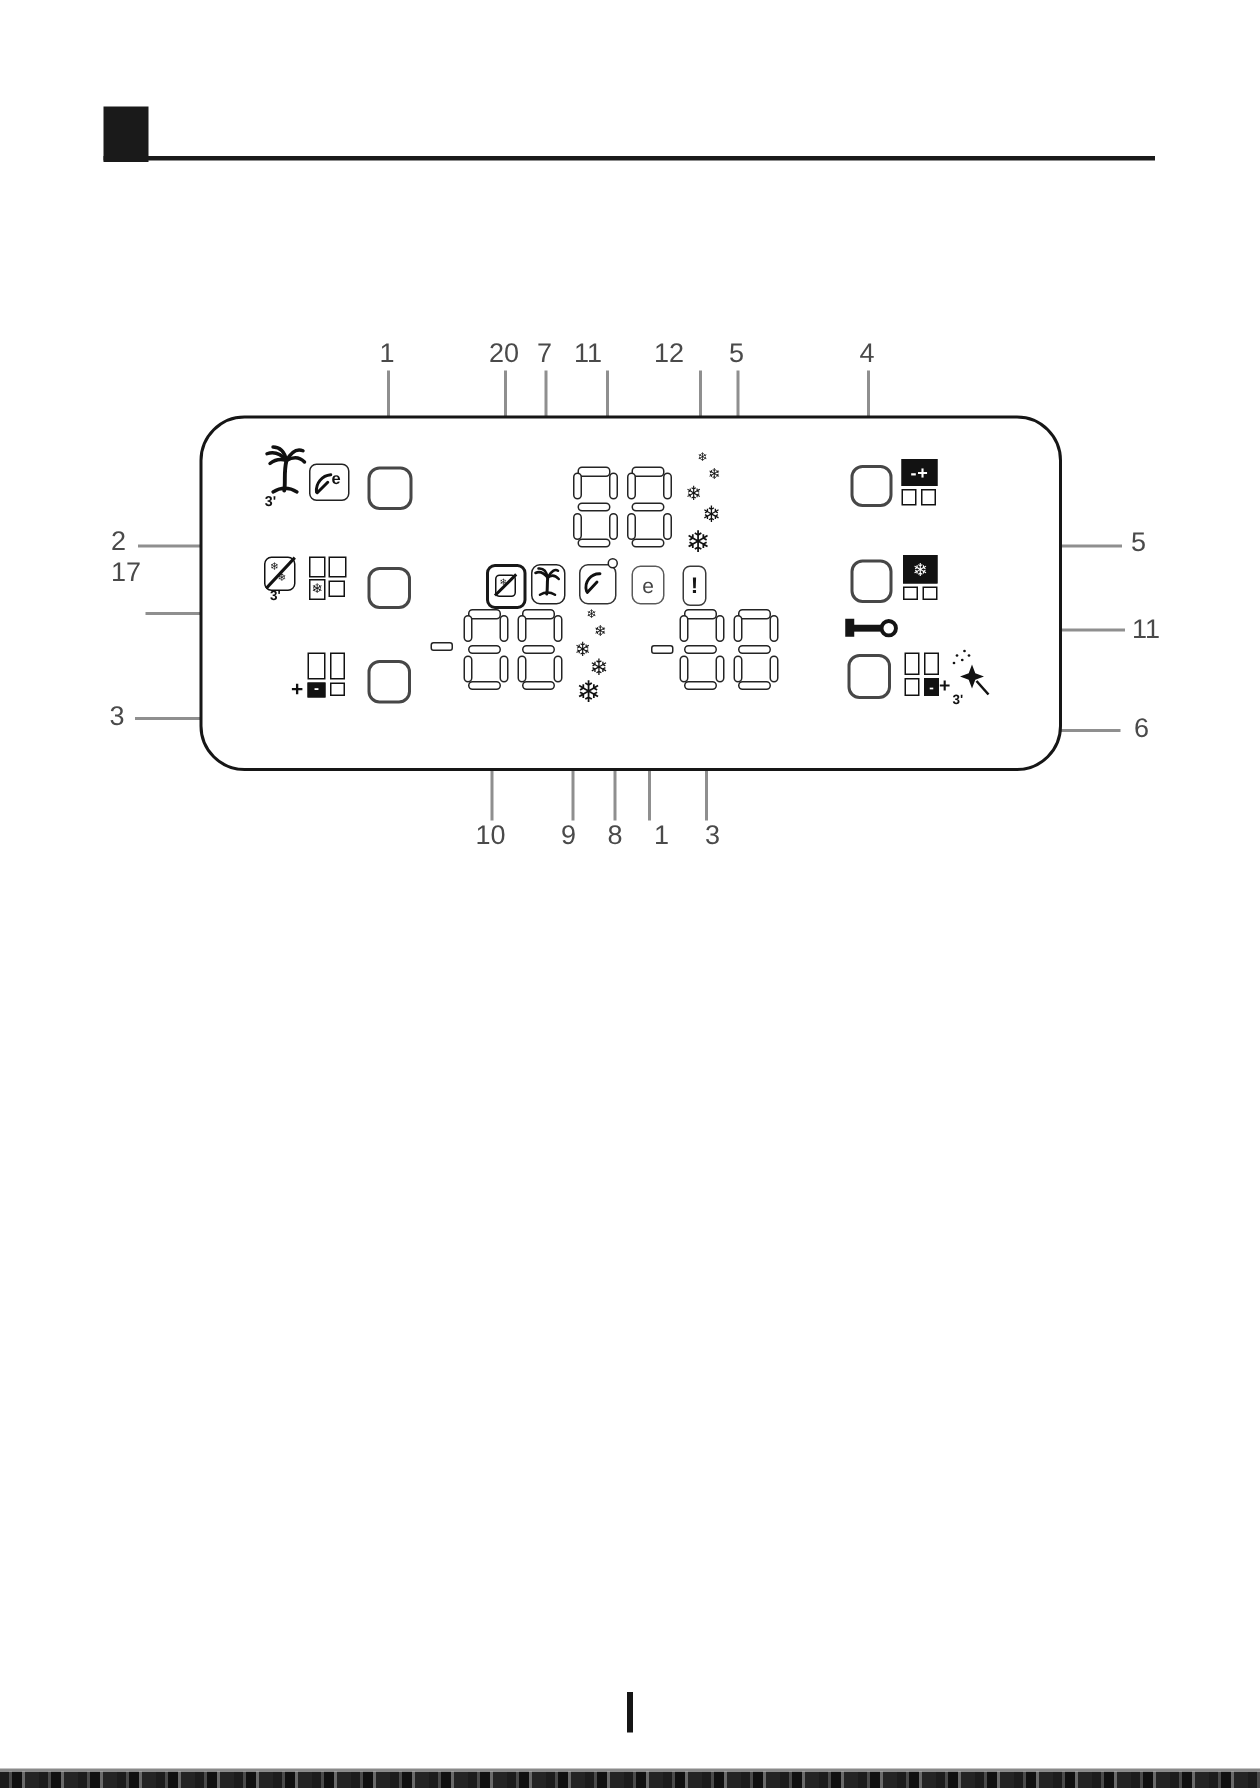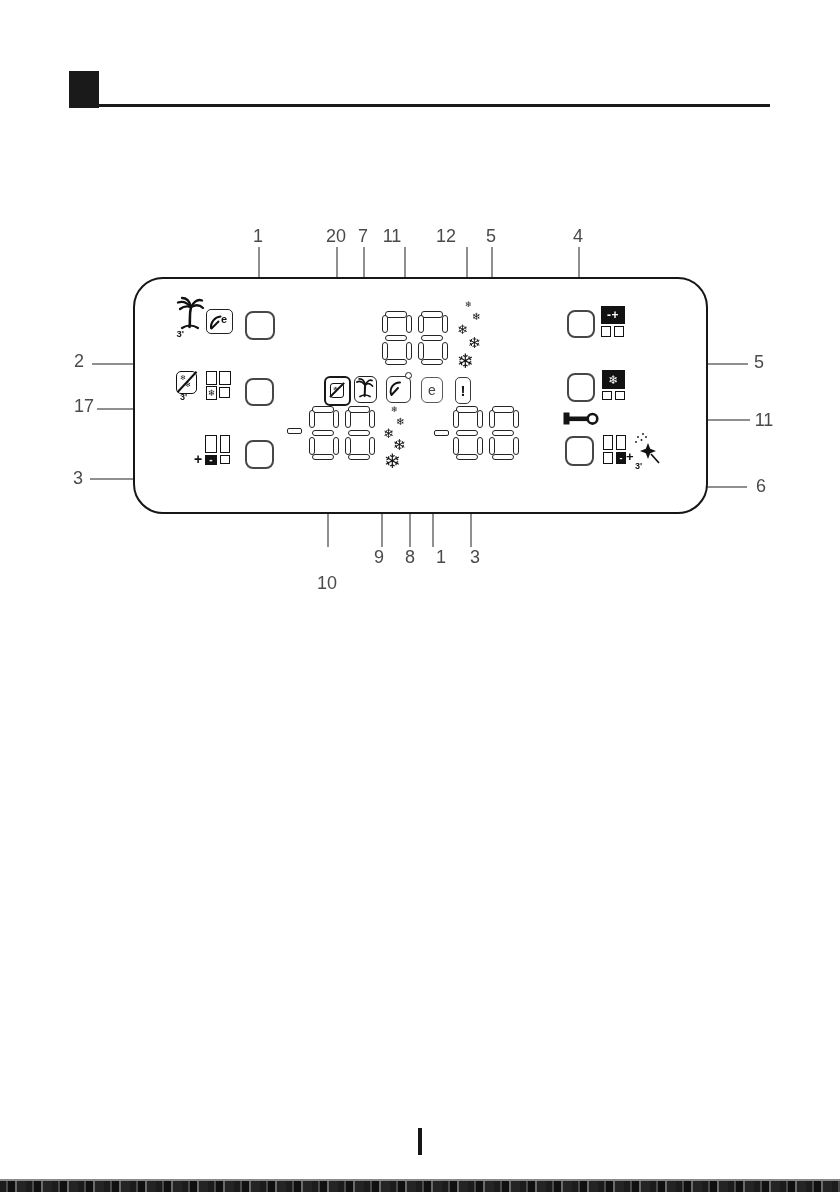--- a/index.html
+++ b/index.html
@@ -54,26 +54,26 @@
   <div class="header-rule"></div>
 
   <span class="num" style="left:258px;top:236px">1</span>
   <span class="num" style="left:336px;top:236px">20</span>
   <span class="num" style="left:363px;top:236px">7</span>
   <span class="num" style="left:392px;top:236px">11</span>
   <span class="num" style="left:446px;top:236px">12</span>
   <span class="num" style="left:491px;top:236px">5</span>
   <span class="num" style="left:578px;top:236px">4</span>
   <span class="num" style="left:79px;top:361px">2</span>
-  <span class="num" style="left:84px;top:406px">17</span>
+  <span class="num" style="left:84px;top:382px">17</span>
   <span class="num" style="left:78px;top:478px">3</span>
   <span class="num" style="left:759px;top:362px">5</span>
   <span class="num" style="left:764px;top:420px">11</span>
   <span class="num" style="left:761px;top:486px">6</span>
-  <span class="num" style="left:327px;top:583px">10</span>
+  <span class="num" style="left:327px;top:557px">10</span>
   <span class="num" style="left:379px;top:557px">9</span>
   <span class="num" style="left:410px;top:557px">8</span>
   <span class="num" style="left:441px;top:557px">1</span>
   <span class="num" style="left:475px;top:557px">3</span>
 
   <div class="lv" style="left:258px;top:247px;height:63px"></div>
   <div class="lv" style="left:336px;top:247px;height:127px"></div>
   <div class="lv" style="left:363px;top:247px;height:127px"></div>
   <div class="lv" style="left:404px;top:247px;height:61px"></div>
   <div class="lv" style="left:466px;top:247px;height:54px"></div>

